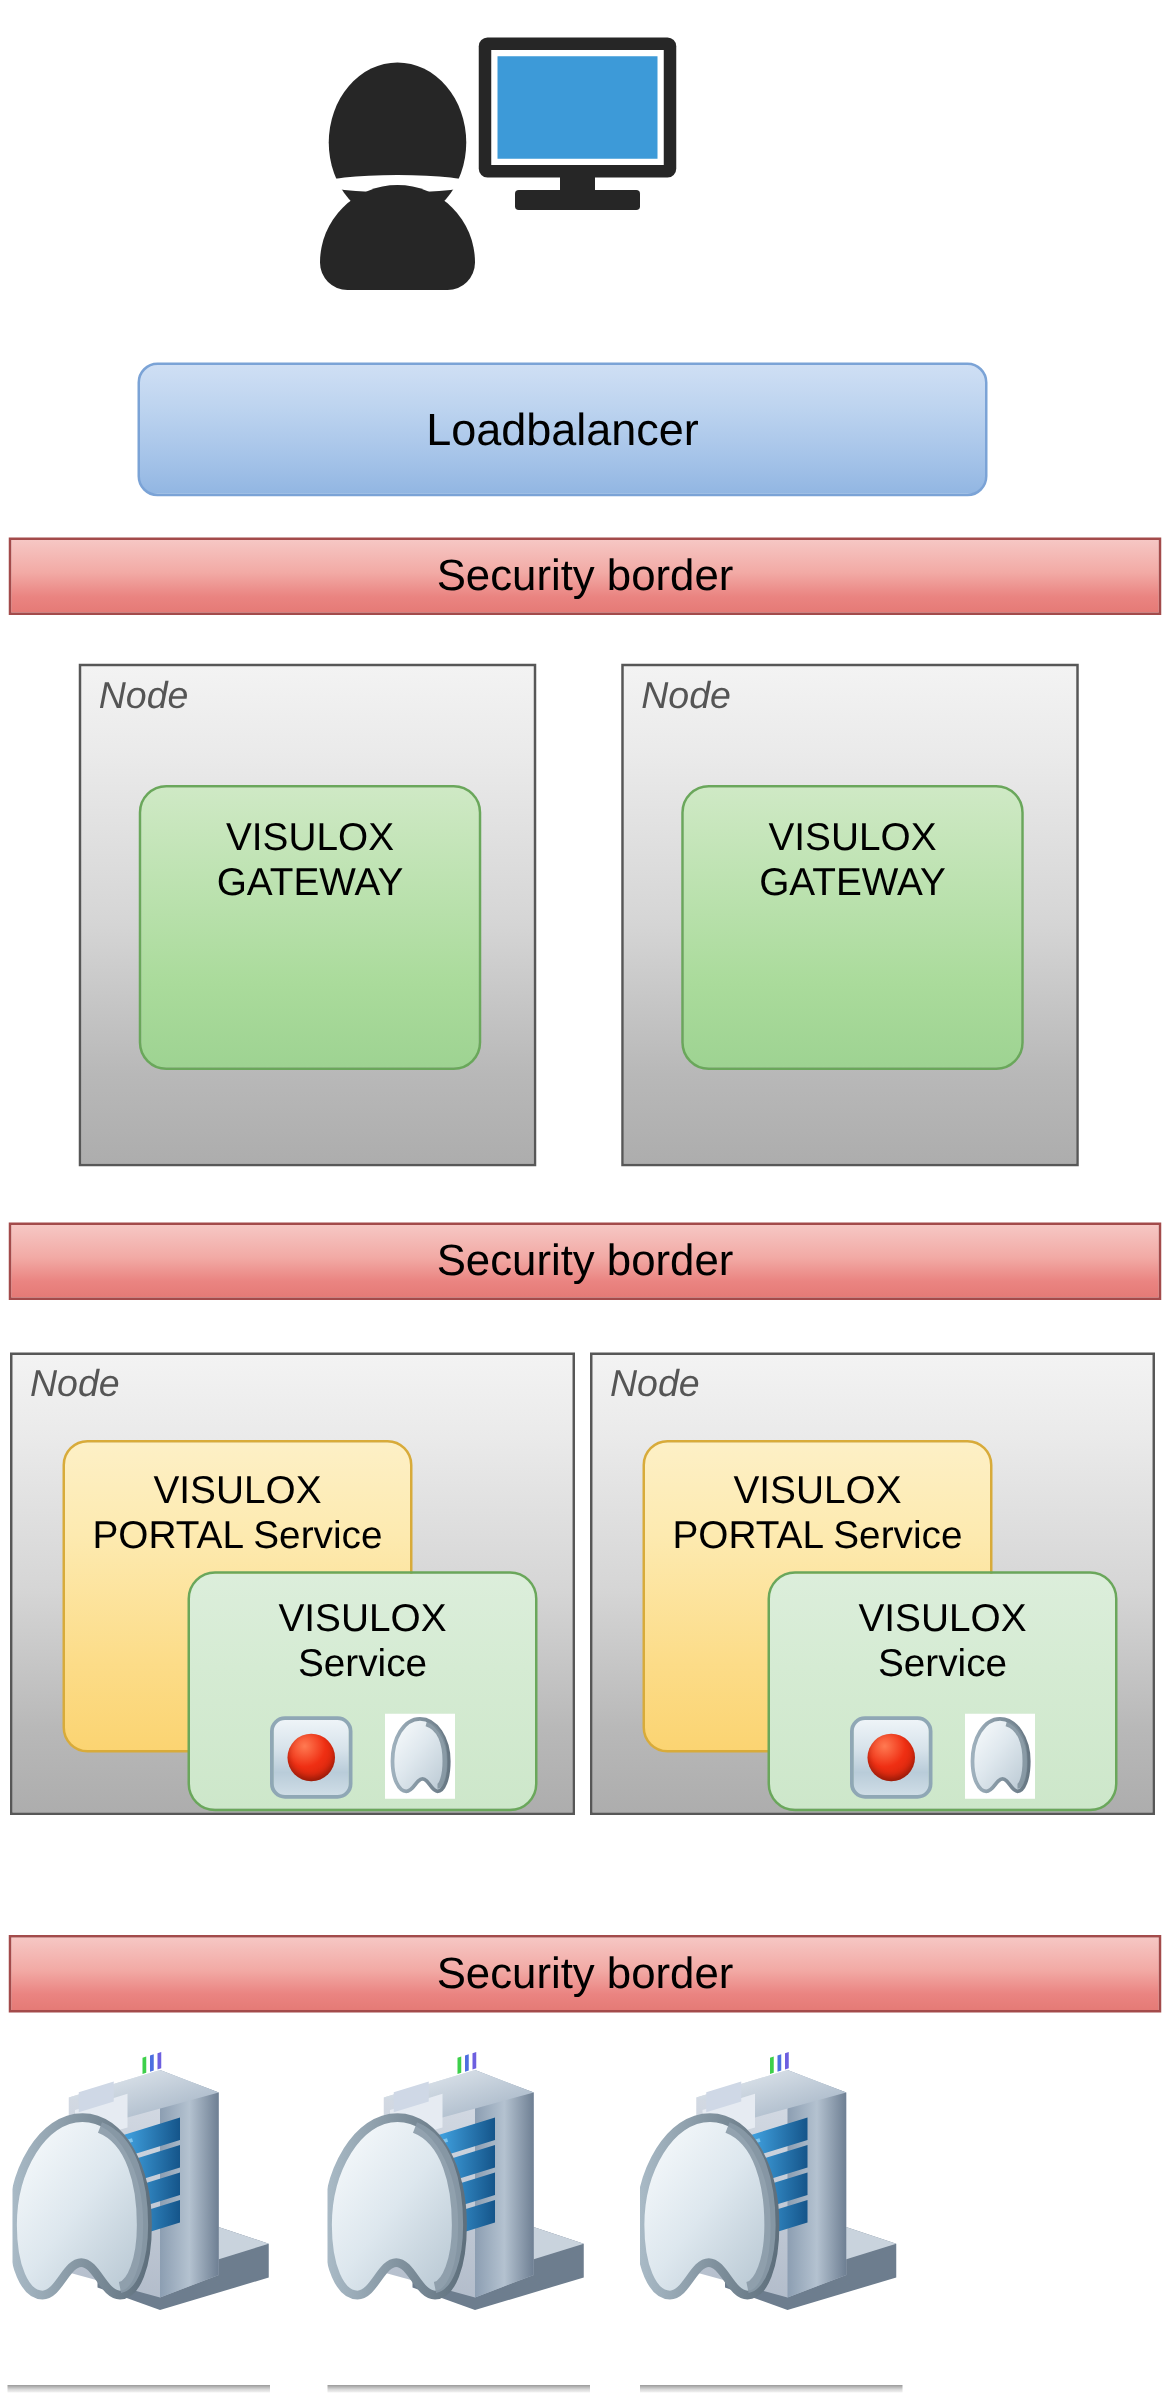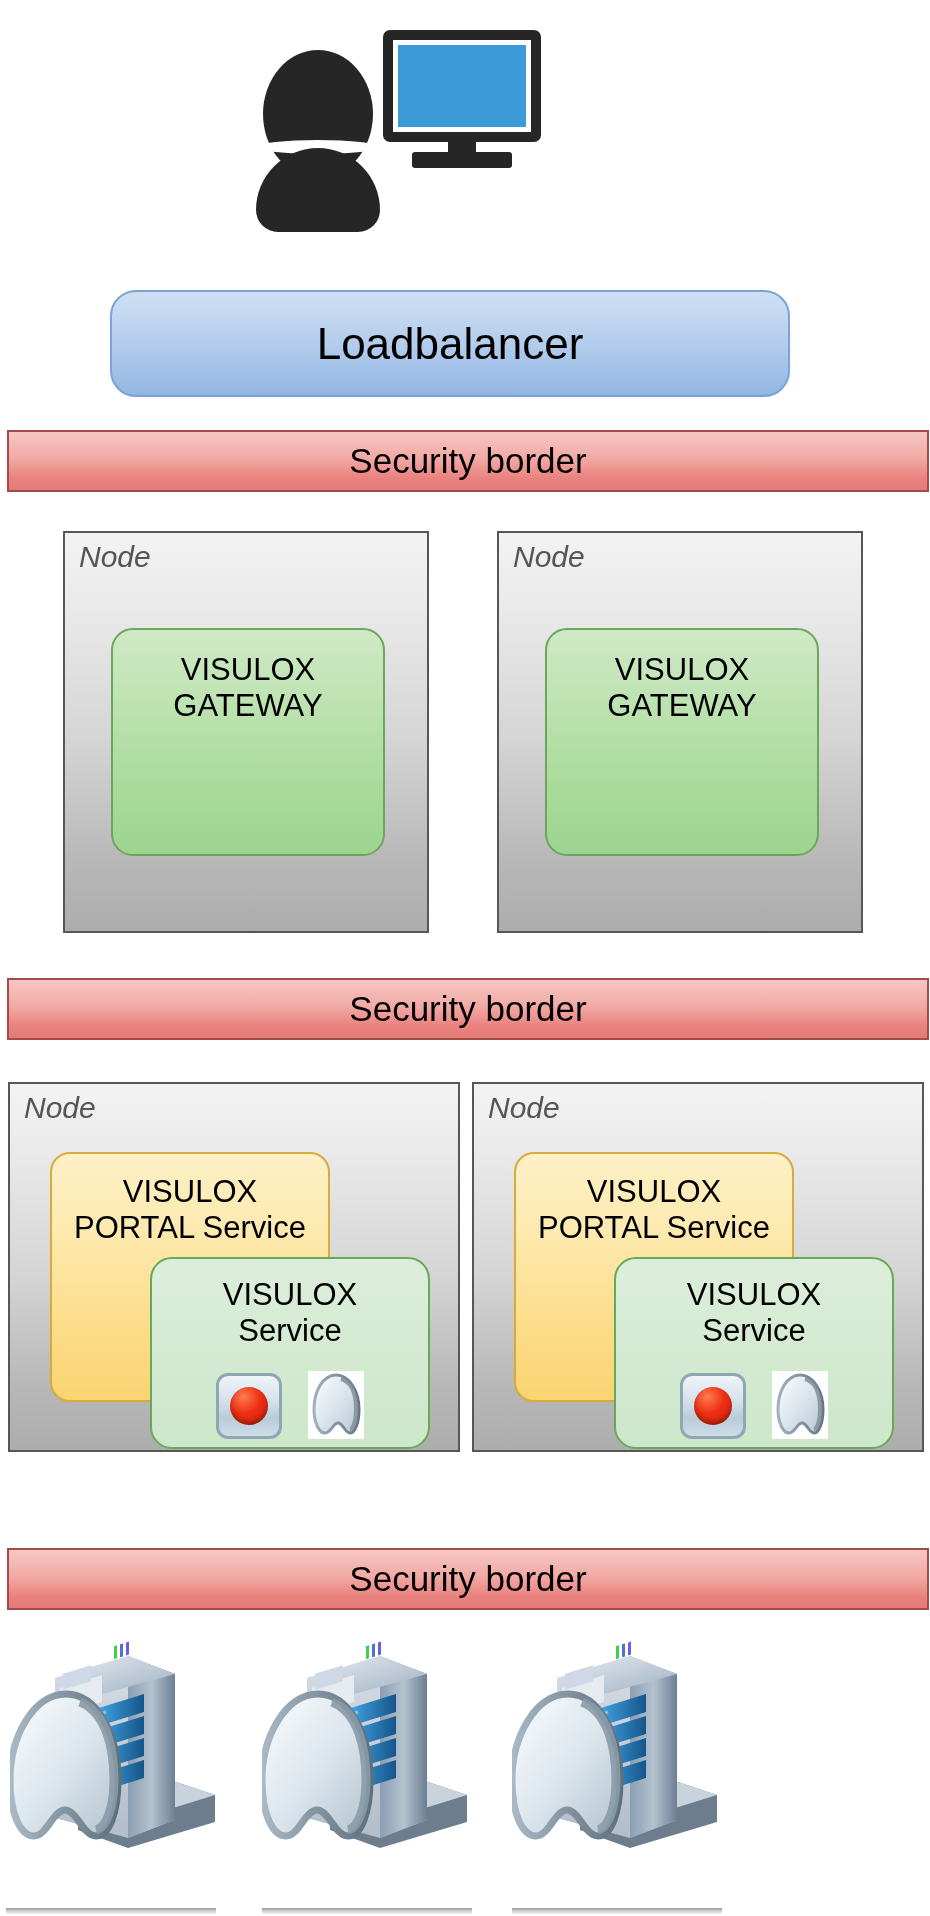--- a/index.html
+++ b/index.html
@@ -45,23 +45,23 @@
   .monitor-base {
     position: absolute; left: 162px; top: 130px; width: 100px; height: 16px;
     background: #262626; border-radius: 3px;
   }
 
   
   .loadbalancer {
     position: absolute; left: 110px; top: 290px; width: 680px; height: 107px;
     background: linear-gradient(to bottom, #cfdff4 0%, #bcd3ef 35%, #a3c2e8 75%, #92b6e2 100%);
     border: 2px solid #7ba3d6;
-    border-radius: 26px;
+    border-radius: 16px;
     display: flex; align-items: center; justify-content: center;
-    font-size: 44px; color: #000000;
+    font-size: 36px; color: #000000;
   }
 
   
   .security-border {
     position: absolute; left: 7px; width: 922px; height: 62px;
     background: linear-gradient(to bottom, #f6c7c4 0%, #f2aaa5 45%, #ea8481 78%, #e57a76 100%);
     border: 2px solid #a34b4b;
     display: flex; align-items: center; justify-content: center;
     font-size: 35px; color: #000000;
   }

